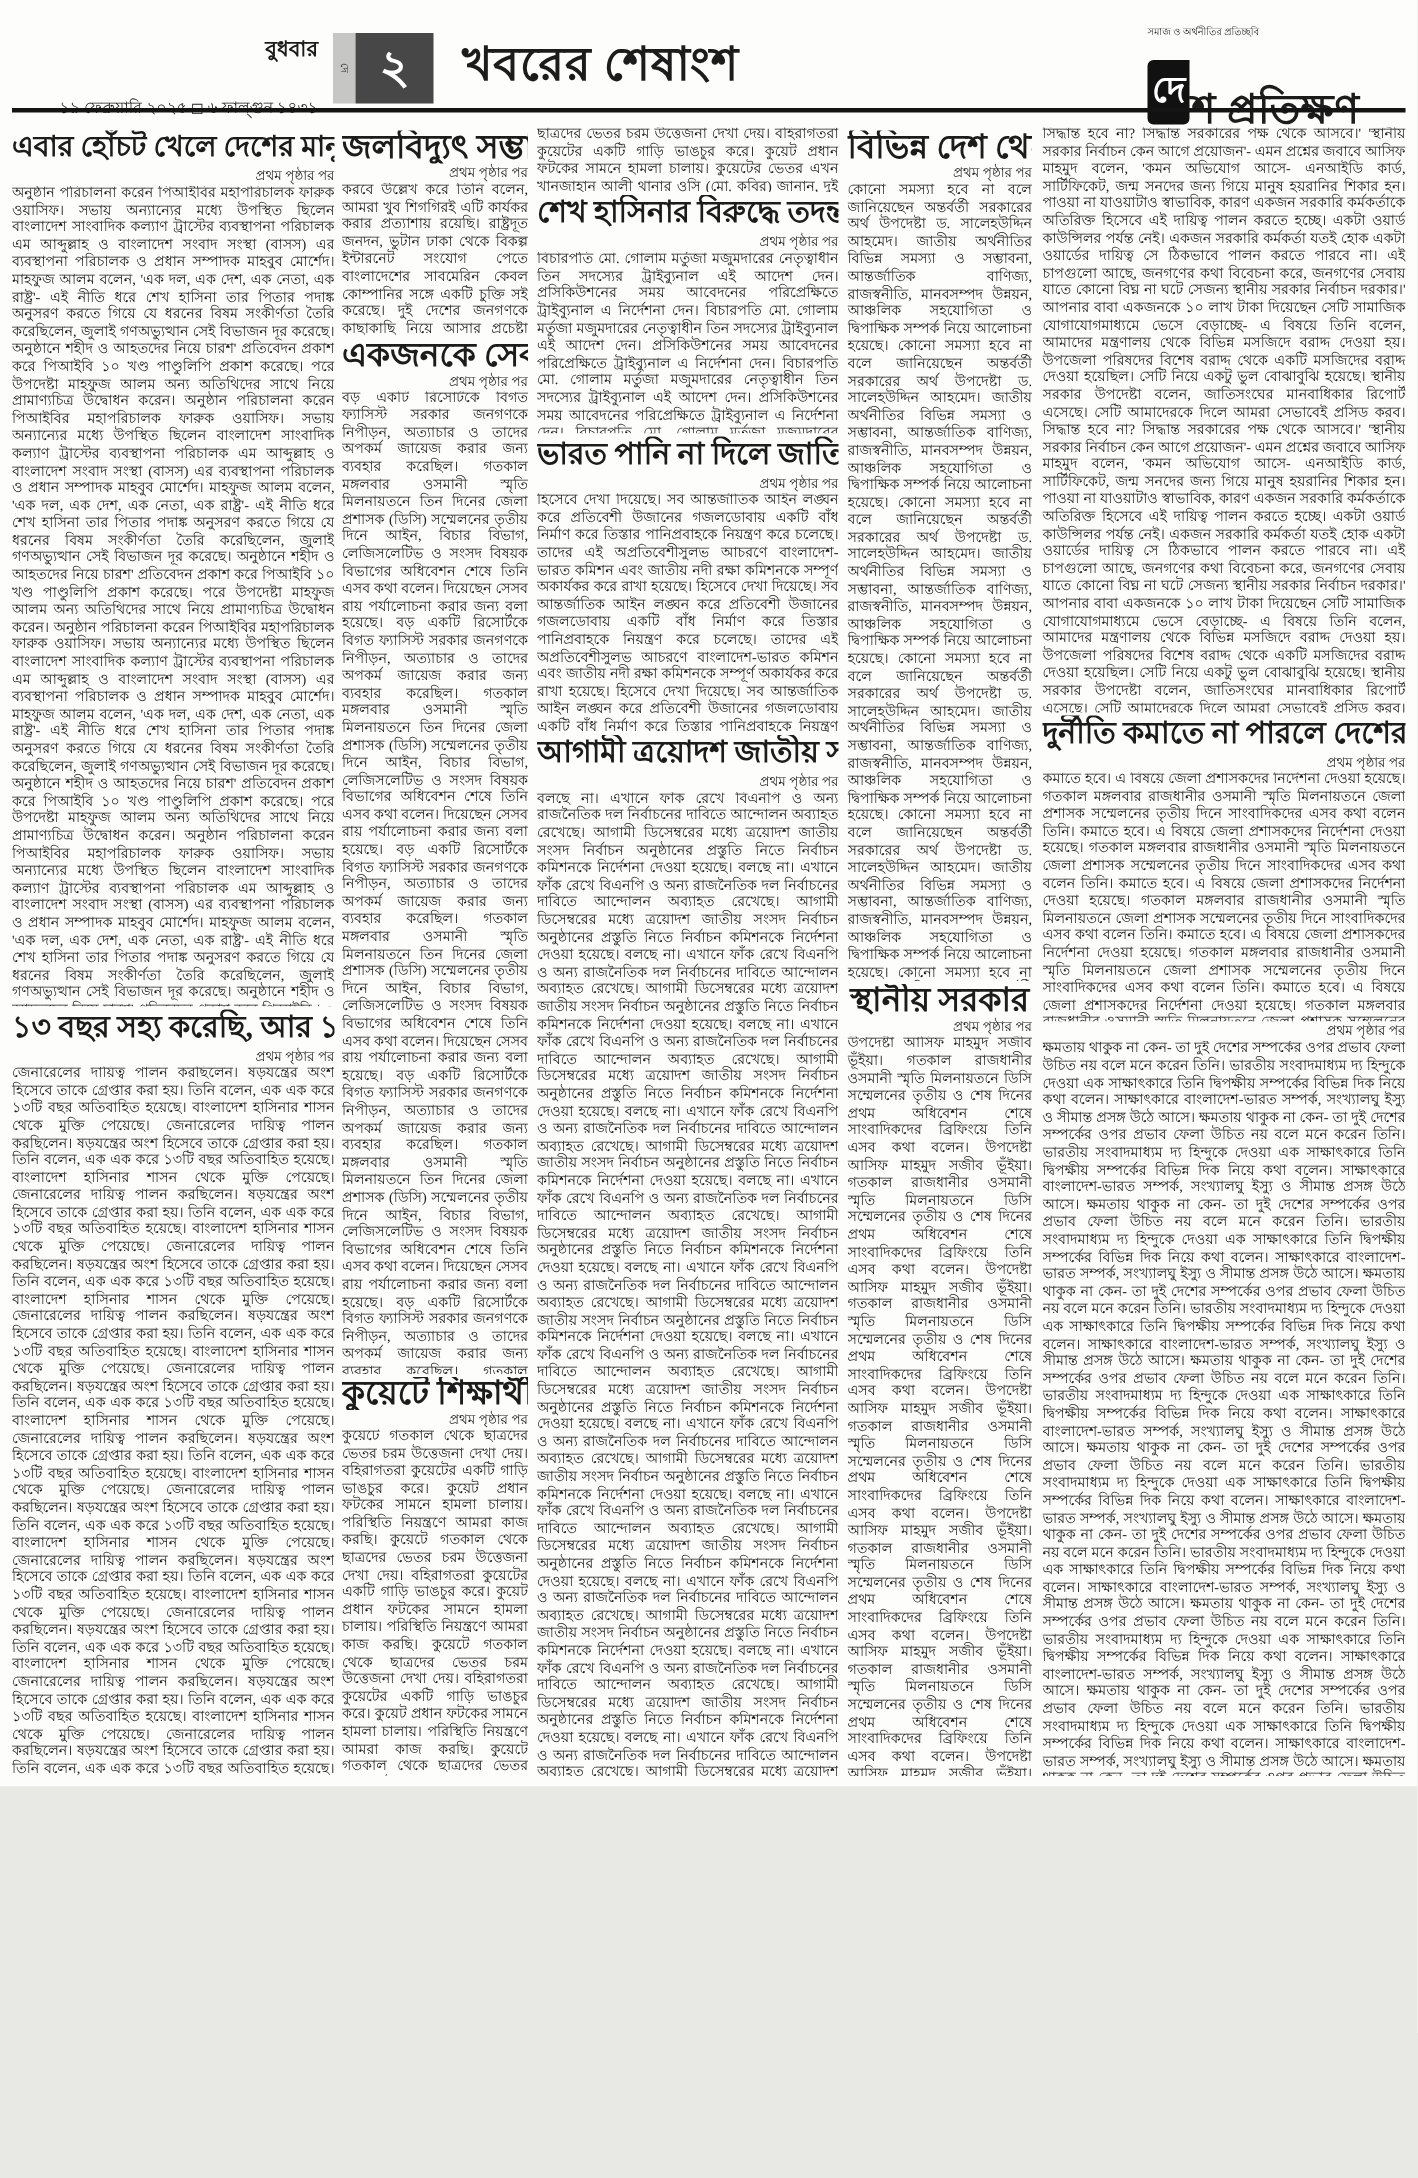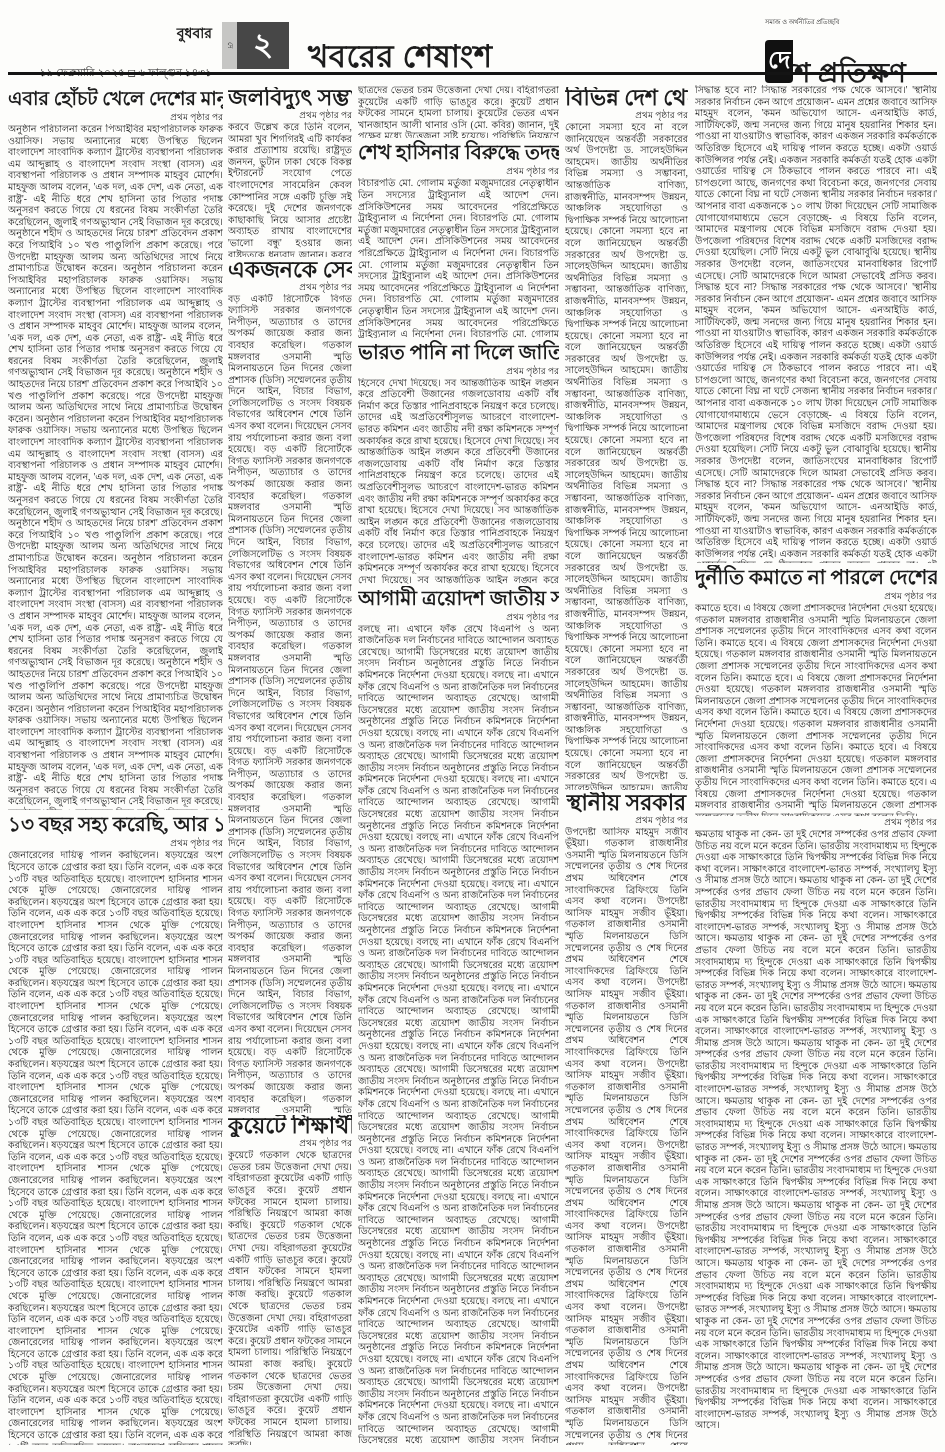--- a/index.html
+++ b/index.html
@@ -1,31 +1,31 @@
 <!DOCTYPE html>
 <html lang="bn"><head>
 <meta charset="utf-8">
 <style>
   html,body{margin:0;padding:0;background:#e8e8e4;}
   .page{
-    position:relative;width:945px;height:1452px;margin:0 auto;
+    position:relative;width:945px;height:1191px;margin:0 auto;
     background:#fdfdfb;color:#1c1c1c;overflow:hidden;
     font-family:"Liberation Serif","DejaVu Serif",serif;
   }
   
   .masthead{position:absolute;left:8px;top:0;width:929px;height:74px;}
   .dateblock{position:absolute;right:725px;top:26px;text-align:right;white-space:nowrap;}
   .dateblock .day{font-weight:700;font-size:14px;line-height:16px;}
   .dateblock .dateline{font-size:10.5px;line-height:14px;margin-top:24px;}
   .badge{position:absolute;left:214px;top:22px;height:47px;display:flex;}
   .badge-strip{width:15px;height:47px;background:#c6c6c4;display:flex;align-items:center;justify-content:center;}
   .badge-strip span{writing-mode:vertical-rl;font-size:7px;color:#333;}
   .badge-box{width:52px;height:47px;background:#474747;color:#fff;display:flex;align-items:center;justify-content:center;
     font-size:31px;font-weight:700;}
-  .section-title{position:absolute;left:300px;top:32px;font-size:31px;font-weight:700;letter-spacing:0.5px;white-space:nowrap;}
+  .section-title{position:absolute;left:300px;top:18px;font-size:31px;font-weight:700;letter-spacing:0.5px;white-space:nowrap;}
   .logoblock{position:absolute;right:0;top:18px;text-align:left;width:172px;}
   .logo-tagline{font-size:6.5px;line-height:8px;color:#222;}
   .logo-line{display:flex;align-items:center;white-space:nowrap;}
   .logo-initial{background:#111;color:#fff;font-weight:700;font-size:24px;padding:1px 3px 2px 3px;border-radius:4px 0 4px 4px;}
   .logo-rest{font-weight:700;font-size:27px;letter-spacing:0.5px;margin-left:1px;margin-top:26px;}
   .masthead-rule{position:absolute;left:8px;top:72px;width:929px;height:2.5px;background:#141414;}
   
   .region{position:absolute;top:85px;bottom:7px;display:flex;flex-direction:column;}
   .region-a{left:8px;width:215px;}
   .region-b{left:228px;width:124px;}

